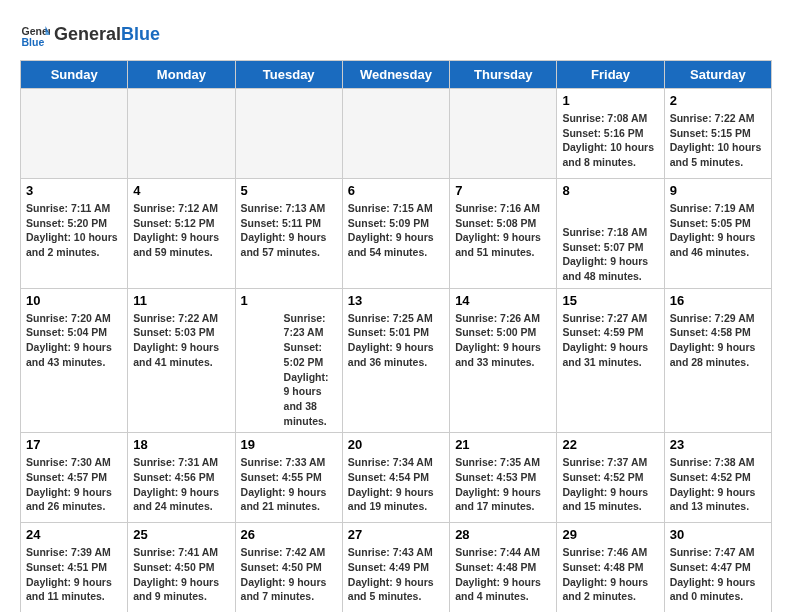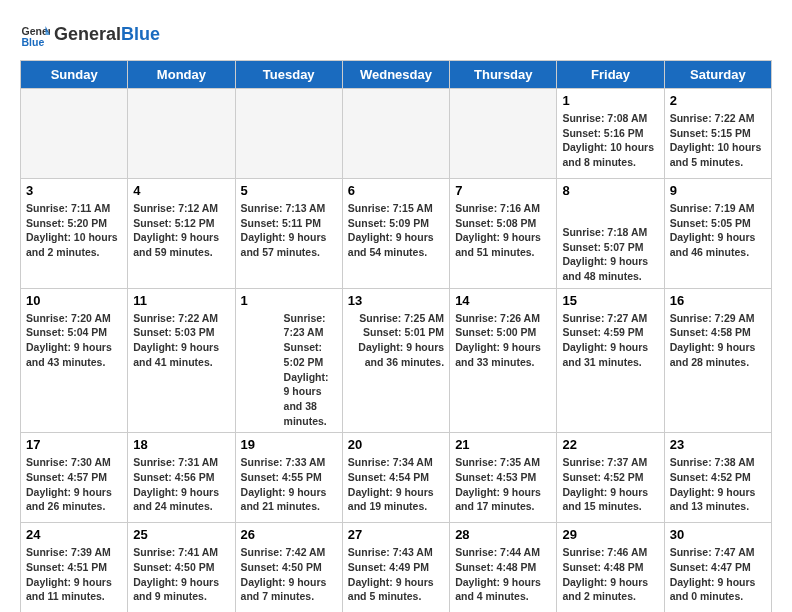--- a/index.html
+++ b/index.html
@@ -198,21 +198,21 @@
         </td>
         <td>
           <div class="day-number">1</div>
           <div class="day-info" style="white-space: pre-line; margin-left: 43px;">Sunrise: 7:23 AM
 Sunset: 5:02 PM
 Daylight: 9 hours
 and 38 minutes.</div>
         </td>
         <td>
           <div class="day-number">13</div>
-          <div class="day-info" style="white-space: pre-line; text-align: right;">Sunrise: 7:25 AM
+          <div class="day-info" style="white-space: pre-line;">Sunrise: 7:25 AM
 Sunset: 5:01 PM
 Daylight: 9 hours
 and 36 minutes.</div>
         </td>
         <td>
           <div class="day-number">14</div>
           <div class="day-info" style="white-space: pre-line;">Sunrise: 7:26 AM
 Sunset: 5:00 PM
 Daylight: 9 hours
 and 33 minutes.</div>

